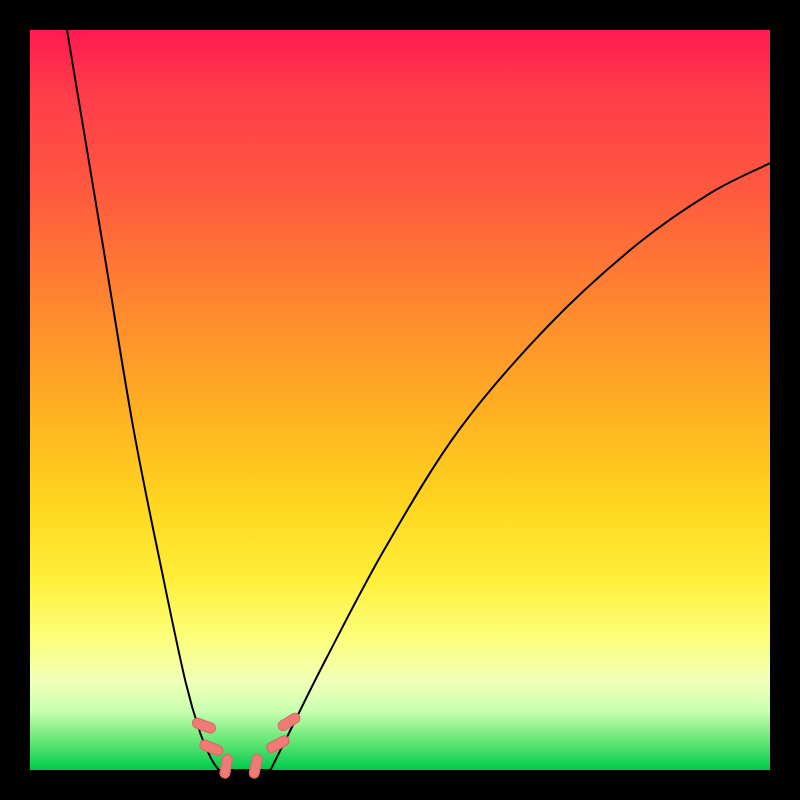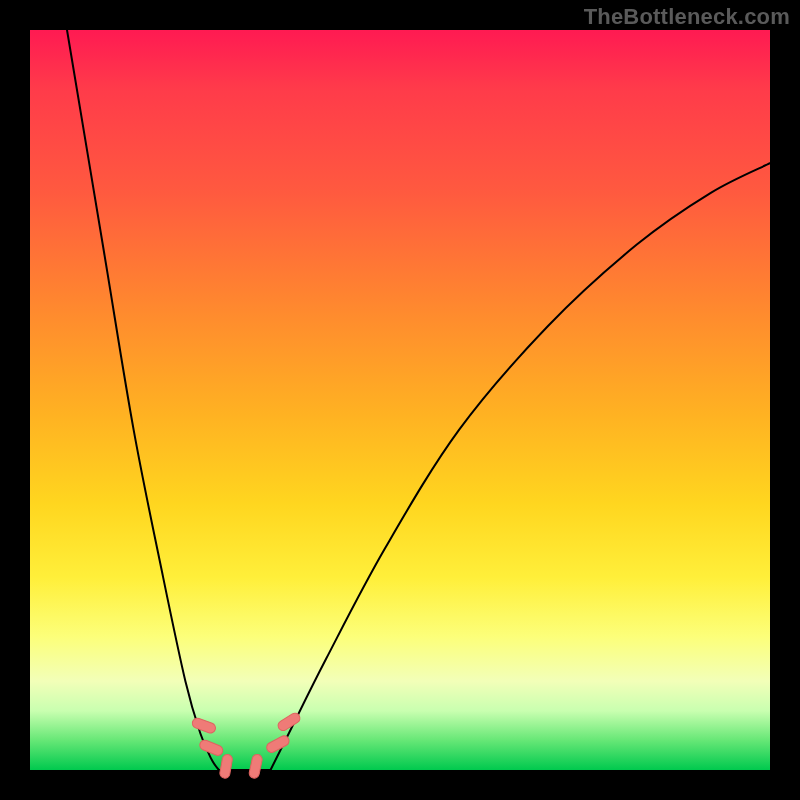--- a/index.html
+++ b/index.html
@@ -59,21 +59,20 @@
   .marker {
     fill: #ef7b77;
     stroke: #e06360;
     stroke-width: 1;
   }
 </style>
 </head>
 <body>
 
 <div class="frame">
-  <div class="watermark">TheBottleneck.com</div>
 
   <div class="plot">
     <div class="gradient"></div>
 
     <svg class="curves" viewBox="0 0 740 740" preserveAspectRatio="none">
       <path id="curve-left" class="curve" d="M 37 0 C 43.166666666666664 37 62.9 155.4 74 222 C 85.1 288.6 93.73333333333335 345.3333333333333 103.60000000000001 399.59999999999997 C 113.46666666666667 453.8666666666666 124.56666666666666 505.6666666666667 133.2 547.6 C 141.83333333333331 589.5333333333334 149.23333333333335 625.3000000000001 155.4 651.2 C 161.56666666666666 677.1 165.88333333333335 690.05 170.20000000000002 703 C 174.51666666666668 715.95 178.21666666666664 722.7333333333333 181.29999999999998 728.9 C 184.38333333333333 735.0666666666666 187.46666666666667 738.15 188.70000000000002 740"></path>
       <path id="curve-floor" class="curve" d="M 188.70000000000002 740 C 190.55 740 195.48333333333335 740 199.8 740 C 204.11666666666667 740 209.66666666666666 740 214.6 740 C 219.53333333333333 740 225.08333333333334 740 229.4 740 C 233.71666666666667 740 238.65 740 240.5 740"></path>
       <path id="curve-right" class="curve" d="M 240.5 740 C 243.58333333333334 733.8333333333334 249.75 721.5 259 703 C 268.25 684.5 279.9666666666667 659.8333333333334 296 629 C 312.0333333333333 598.1666666666666 333 556.2333333333333 355.2 518 C 377.4 479.76666666666665 402.06666666666666 436.59999999999997 429.2 399.59999999999997 C 456.3333333333333 362.59999999999997 488.4 326.8333333333333 518 296 C 547.6 265.1666666666667 579.6666666666666 236.80000000000004 606.8 214.60000000000002 C 633.9333333333333 192.4 658.6 176.36666666666662 680.8000000000001 162.79999999999995 C 703.0000000000001 149.2333333333333 730.1333333333333 138.13333333333335 740 133.20000000000005"></path>
       <g id="markers">
           <rect x="-5" y="-12" width="10" height="24" rx="5" ry="5" class="marker" transform="translate(173.89999999999998,695.6) rotate(-70)"></rect>

